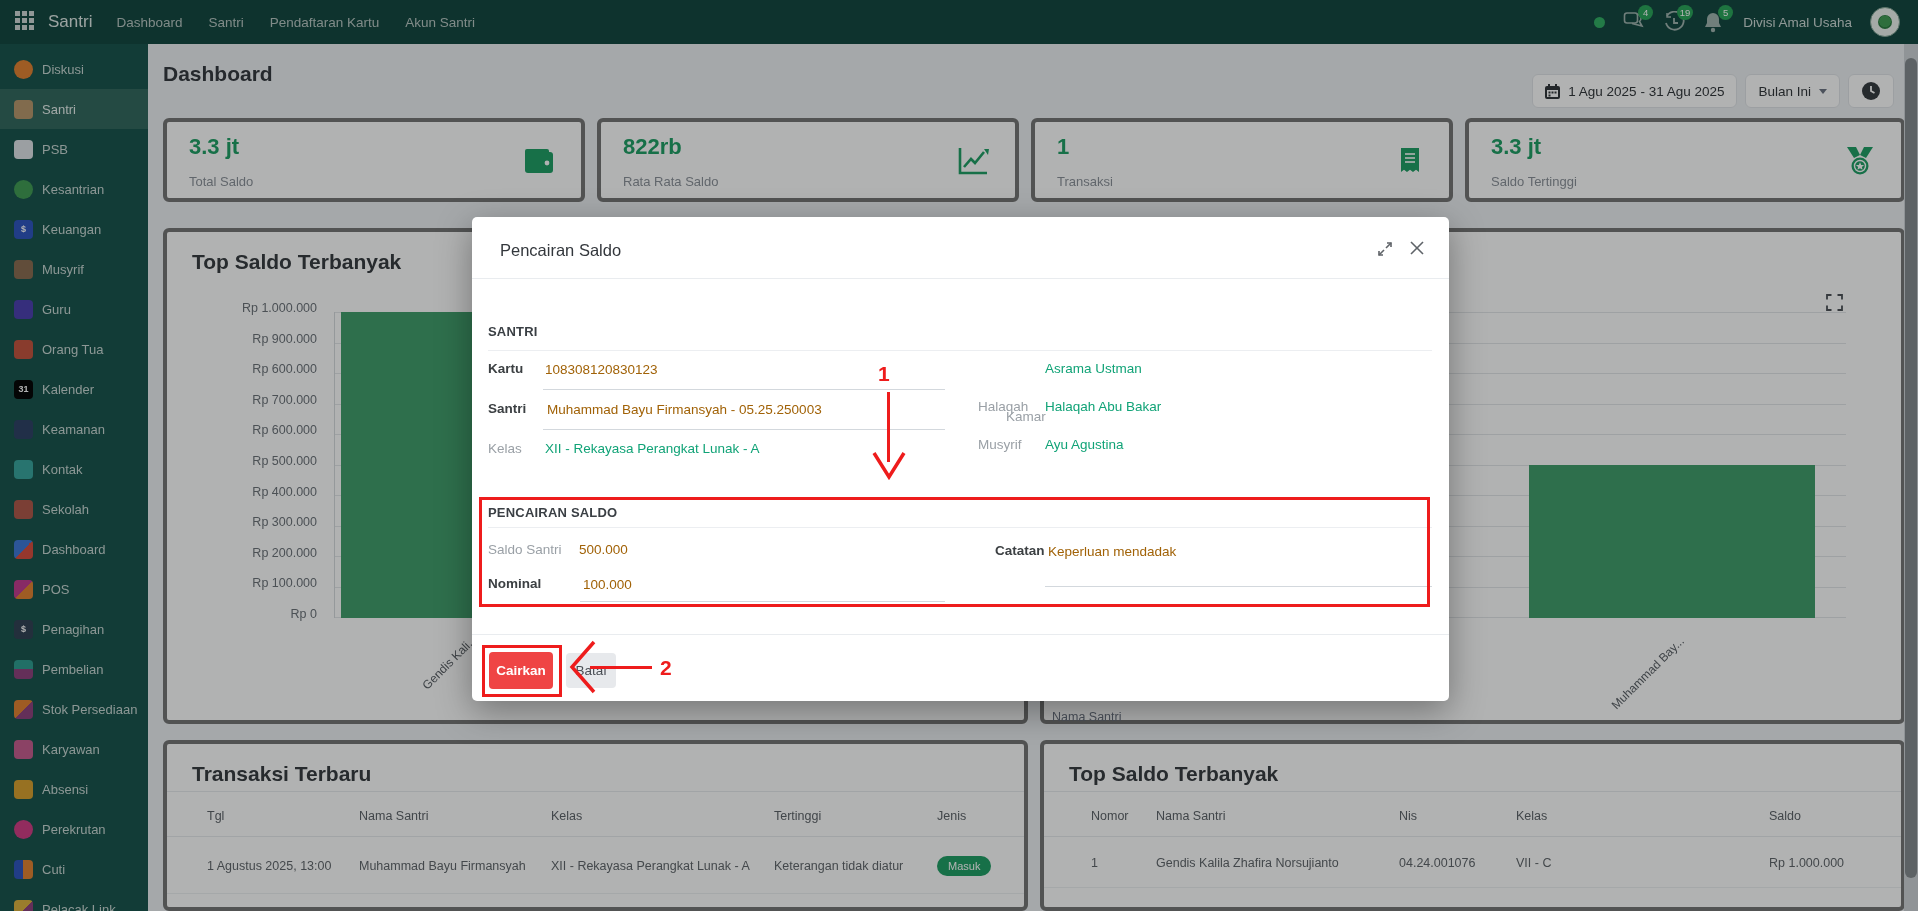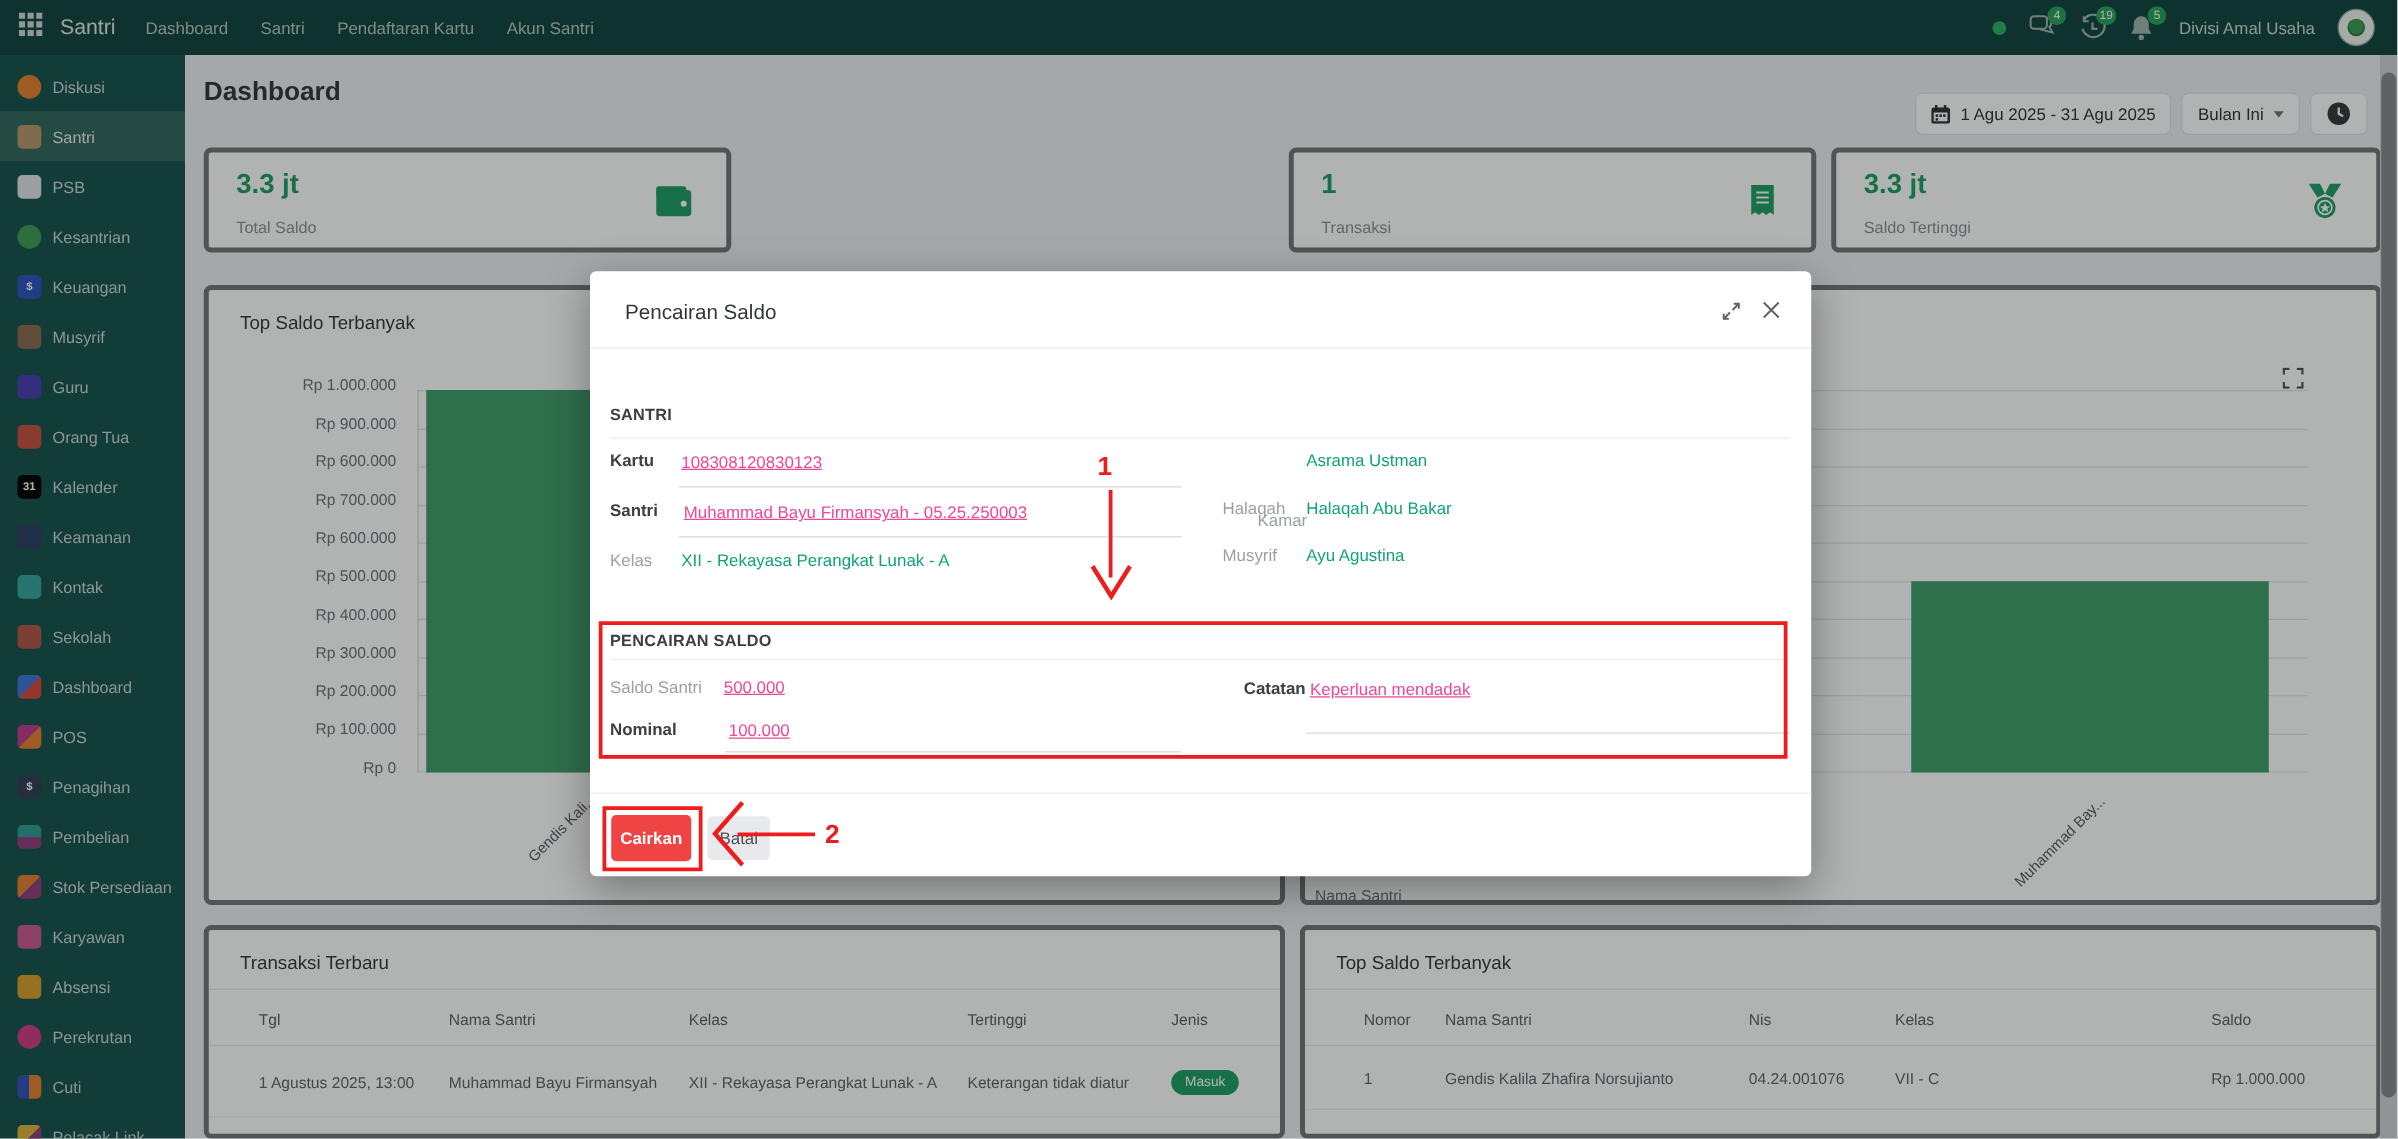--- a/index.html
+++ b/index.html
@@ -31,21 +31,21 @@
   .controls{position:absolute;top:74px;right:24px;display:flex;gap:8px;align-items:center;}
   .ctl{height:32px;background:#fff;border:1px solid #e1e4e8;border-radius:6px;display:flex;align-items:center;
        gap:8px;padding:0 12px;font-size:13.5px;color:#2f3337;cursor:pointer;}
   .caret{width:0;height:0;border-left:4px solid transparent;border-right:4px solid transparent;border-top:5px solid #6b7280;}
   
   .card{position:absolute;background:#fff;border:4px solid #737373;border-radius:6px;box-sizing:border-box;}
   .stat-card{top:118px;height:84px;}
   .stat-val{position:absolute;left:22px;top:12px;font-size:22px;font-weight:bold;color:#1d9e63;}
   .stat-lbl{position:absolute;left:22px;top:52px;font-size:13px;color:#8a9098;}
   .stat-ico{position:absolute;right:26px;top:24px;}
-  .card-title{position:absolute;left:25px;top:18px;font-size:15px;font-weight:normal;color:#34383d;text-align:right;}
+  .card-title{position:absolute;left:25px;top:18px;font-size:21px;font-weight:bold;color:#34383d;text-align:right;}
   
   .chart-card{top:228px;height:496px;}
   .yticks{position:absolute;left:0;top:70px;width:150px;height:319px;display:flex;flex-direction:column;justify-content:space-between;}
   .yticks div{font-size:12.5px;color:#6a7077;text-align:right;height:13px;line-height:13px;}
   .gridlines{position:absolute;top:80px;height:306px;display:flex;flex-direction:column;justify-content:space-between;}
   .gridlines div{height:1px;background:#e3e6e9;}
   .axis-y{position:absolute;left:167px;top:80px;width:1px;height:306px;background:#d6dade;}
   .bar{position:absolute;background:#3f9d69;}
   .cat-label{position:absolute;width:160px;text-align:right;font-size:12px;color:#565b61;
              transform:rotate(-45deg);transform-origin:100% 0;}
@@ -67,21 +67,21 @@
   .backdrop{position:absolute;inset:0;background:rgba(12,15,17,0.32);z-index:40;}
   .modal{position:absolute;left:472px;top:217px;width:977px;height:484px;background:#fff;border-radius:5px;
          box-shadow:0 10px 35px rgba(0,0,0,.35);z-index:50;}
   .modal-title{position:absolute;left:28px;top:24px;font-size:16.5px;color:#33373c;}
   .modal-hdr-divider{position:absolute;left:0;right:0;top:61px;height:1px;background:#e9ecef;}
   .m-ico{position:absolute;top:24px;cursor:pointer;}
   .section-hdr{position:absolute;left:16px;font-size:13px;font-weight:bold;color:#3a3f44;letter-spacing:.2px;}
   .sec-divider{position:absolute;left:16px;right:17px;height:1px;background:#eceef1;}
   .f-label{position:absolute;font-size:13.5px;color:#3c4043;font-weight:bold;}
   .f-label.muted{color:#9aa0a6;font-weight:normal;}
-  .f-value{position:absolute;font-size:13.5px;color:#ec4899;text-decoration:underline;}
+  .f-value{position:absolute;font-size:13.5px;color:#a16207;}
   .f-link{position:absolute;font-size:13.5px;color:#11a377;cursor:pointer;}
   .f-line{position:absolute;height:1px;background:#d3d8dd;}
   .btn{position:absolute;border:none;border-radius:4px;font-size:13.5px;cursor:pointer;font-family:inherit;}
   .btn-green{background:#ef4444;color:#fff;font-weight:bold;left:17px;top:435px;width:64px;height:37px;}
   .btn-grey{background:#e7e9ec;color:#4a4f55;left:94px;top:436px;width:50px;height:35px;}
   .modal-ftr-divider{position:absolute;left:0;right:0;top:417px;height:1px;background:#e9ecef;}
   
   .anno{position:absolute;z-index:60;}
   .anno-num{color:#ee1c1c;font-size:21px;font-weight:bold;}
   .anno-rect{border:3px solid #ee1c1c;box-sizing:border-box;}
@@ -306,20 +306,33 @@
     <span class="stat-ico">
       <svg width="32" height="30">
           <g fill="#1d9e63">
         <rect x="2" y="3" width="24" height="8" rx="2"></rect>
             <rect x="2" y="6" width="28" height="21" rx="3"></rect>
         <circle cx="24" cy="17" r="2.4" fill="#fff"></circle>
       </g>
         </svg>
     </span>
   </div>
+  <div class="card stat-card" style="left:597px;width:422px;">
+    <span class="stat-val">822rb</span>
+    <span class="stat-lbl">Rata Rata Saldo</span>
+    <span class="stat-ico">
+      <svg width="32" height="30">
+          <g stroke="#1d9e63" stroke-width="2.6" fill="none">
+        <path d="M3 2 v25 h27"></path>
+            <path d="M7 21 l7-8 4 4 9-11"></path>
+          </g>
+        <path d="M27 3 l5 0 -1 6z" fill="#1d9e63"></path>
+        </svg>
+    </span>
+  </div>
   <div class="card stat-card" style="left:1031px;width:422px;">
     <span class="stat-val">1</span>
     <span class="stat-lbl">Transaksi</span>
     <span class="stat-ico">
       <svg width="26" height="30">
           <path d="M4 2 h18 v24 l-3-2.2 -3 2.2 -3-2.2 -3 2.2 -3-2.2 -3 2.2 z" fill="#1d9e63"></path>
         <g stroke="#fff" stroke-width="1.6">
             <path d="M8 8 h10"></path>
             <path d="M8 12 h10"></path>
             <path d="M8 16 h10"></path>

